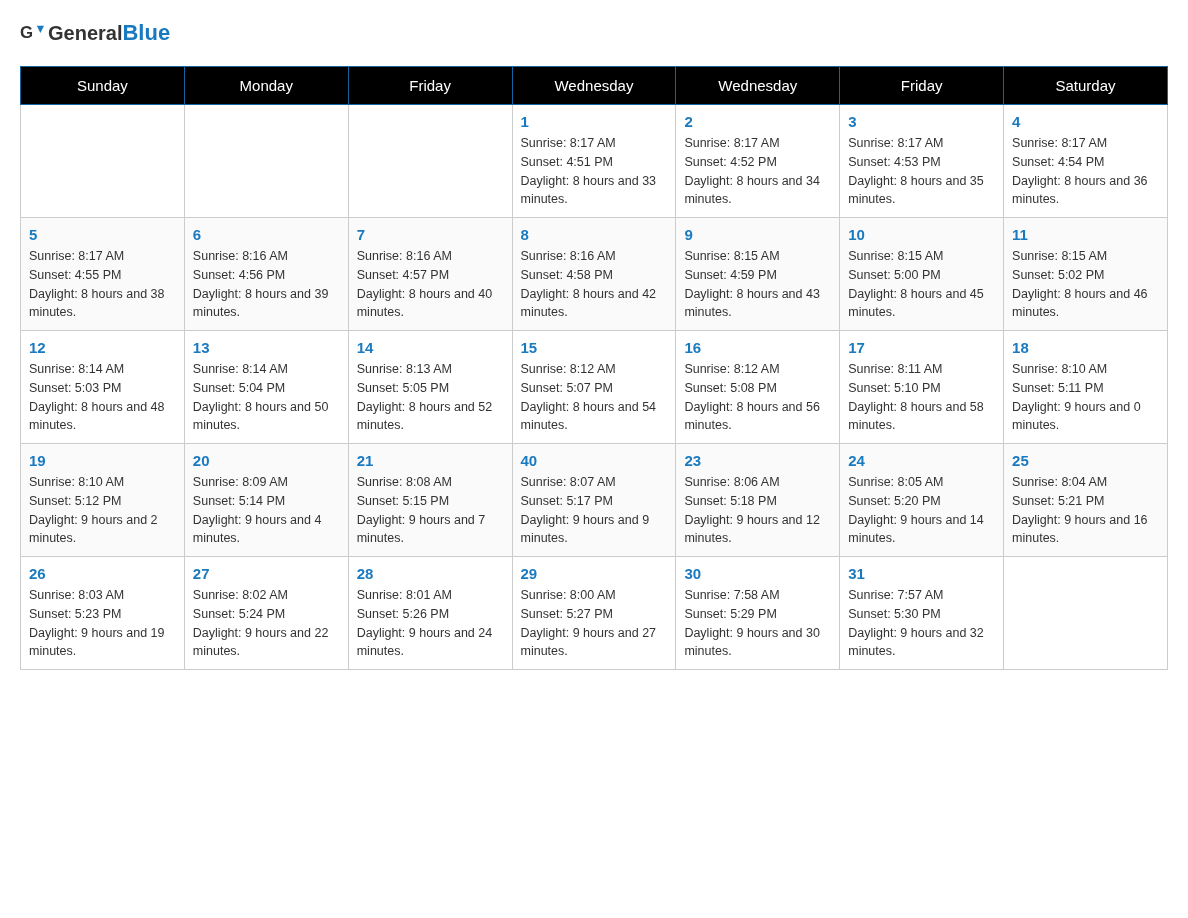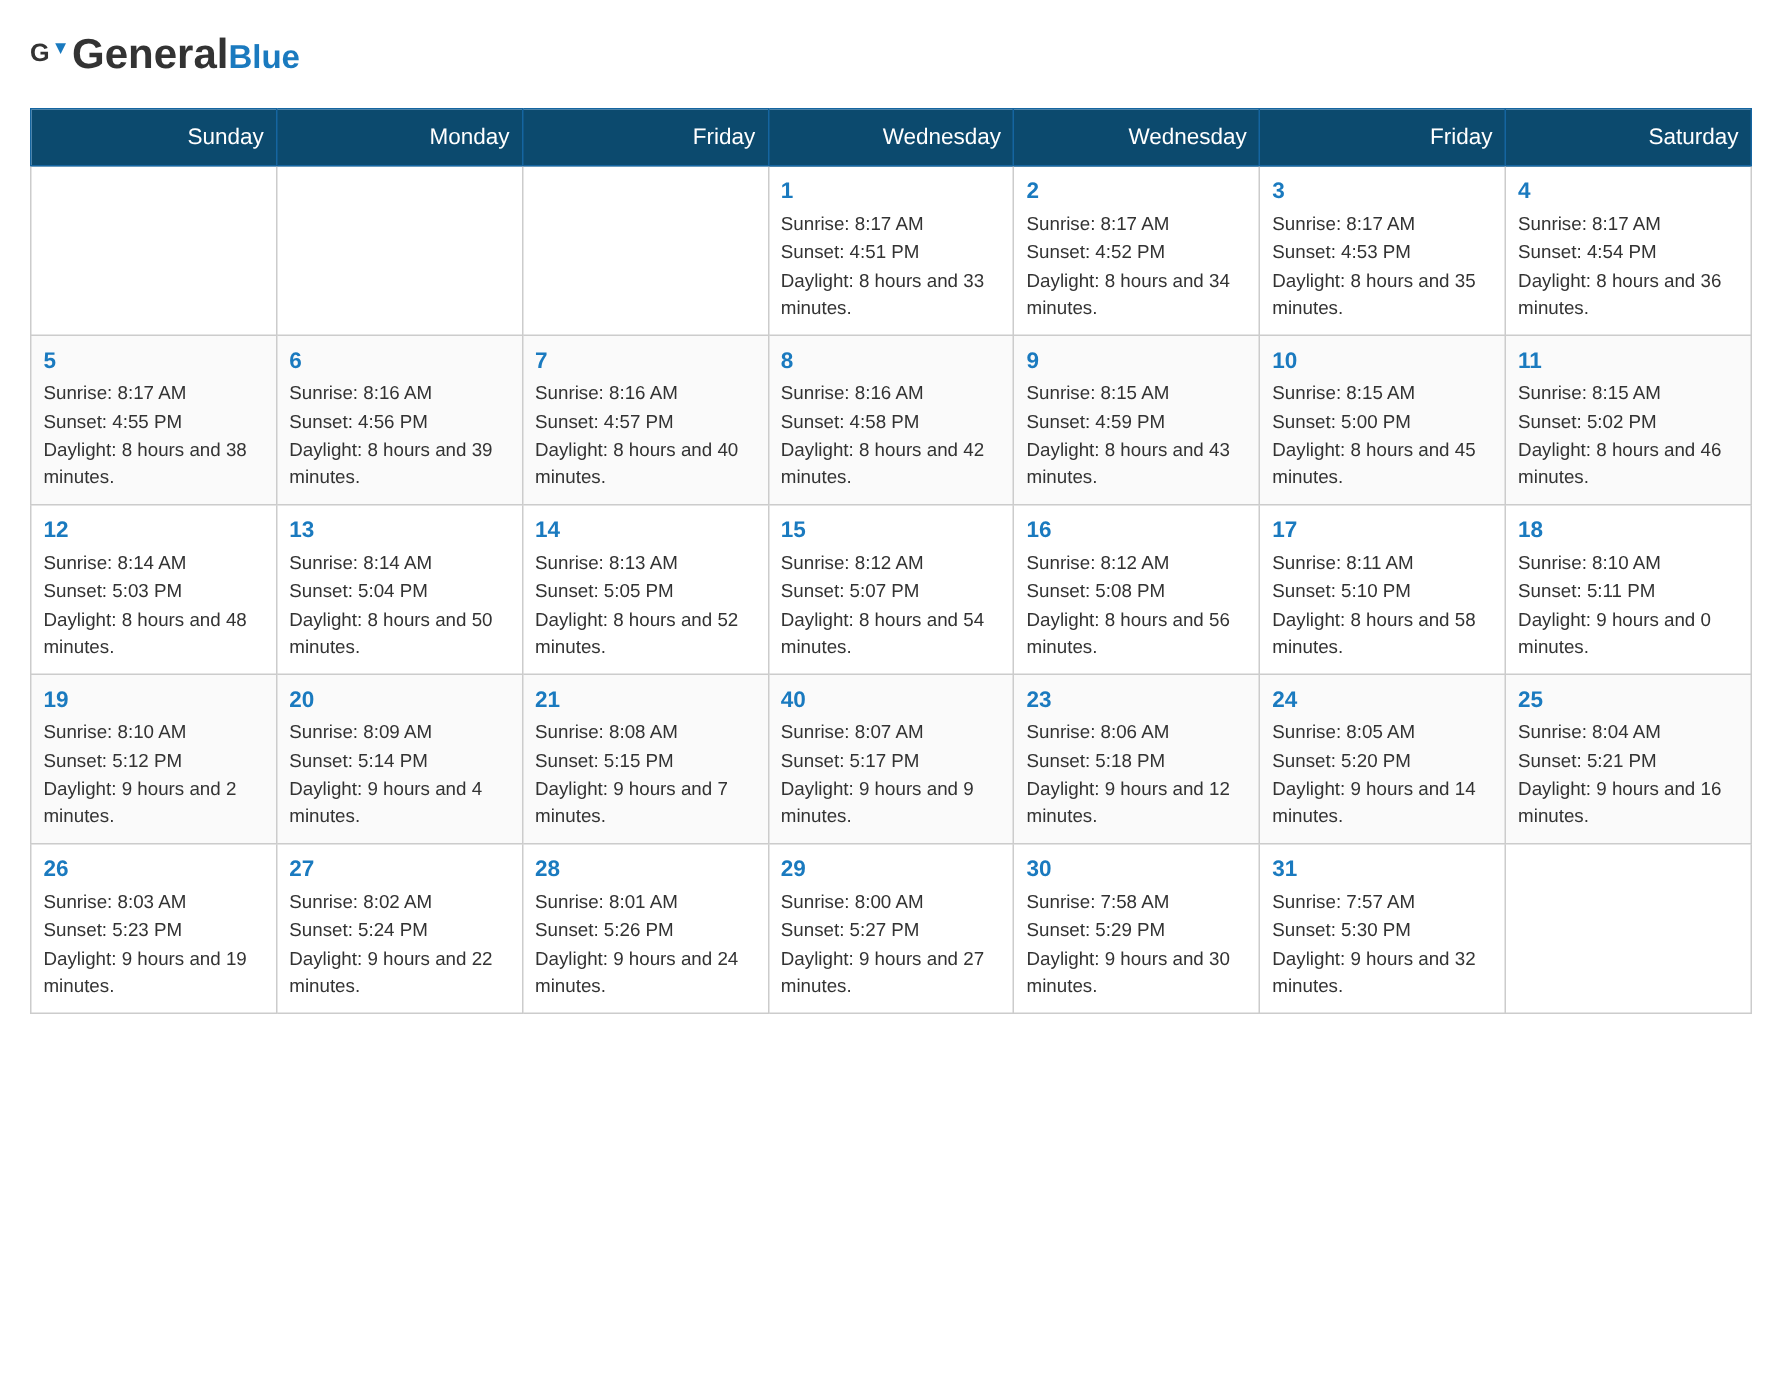--- a/index.html
+++ b/index.html
@@ -15,21 +15,21 @@
       justify-content: space-between;
       align-items: flex-start;
       margin-bottom: 20px;
     }
     .logo {
       display: flex;
       align-items: center;
       gap: 4px;
     }
     .logo-text-general {
-      font-size: 28px;
+      font-size: 20px;
       font-weight: bold;
       color: #333;
     }
     .logo-text-blue {
       font-size: 22px;
       font-weight: bold;
       color: #1a7abf;
     }
     .logo-icon {
       width: 24px;
@@ -48,26 +48,26 @@
       font-size: 20px;
       color: #333;
       margin-top: 4px;
     }
     .calendar-table {
       width: 100%;
       border-collapse: collapse;
       border: 1px solid #aaa;
     }
     .calendar-table th {
-      background-color: #0c4a6e;
+      background-color: #000000;
       color: #ffffff;
       font-size: 15px;
       font-weight: normal;
       padding: 10px 8px;
-      text-align: right;
+      text-align: center;
       border: 1px solid #1565a0;
     }
     .calendar-table td {
       vertical-align: top;
       padding: 8px;
       border: 1px solid #ccc;
       min-height: 80px;
       width: calc(100% / 7);
       font-size: 13px;
       color: #333;

